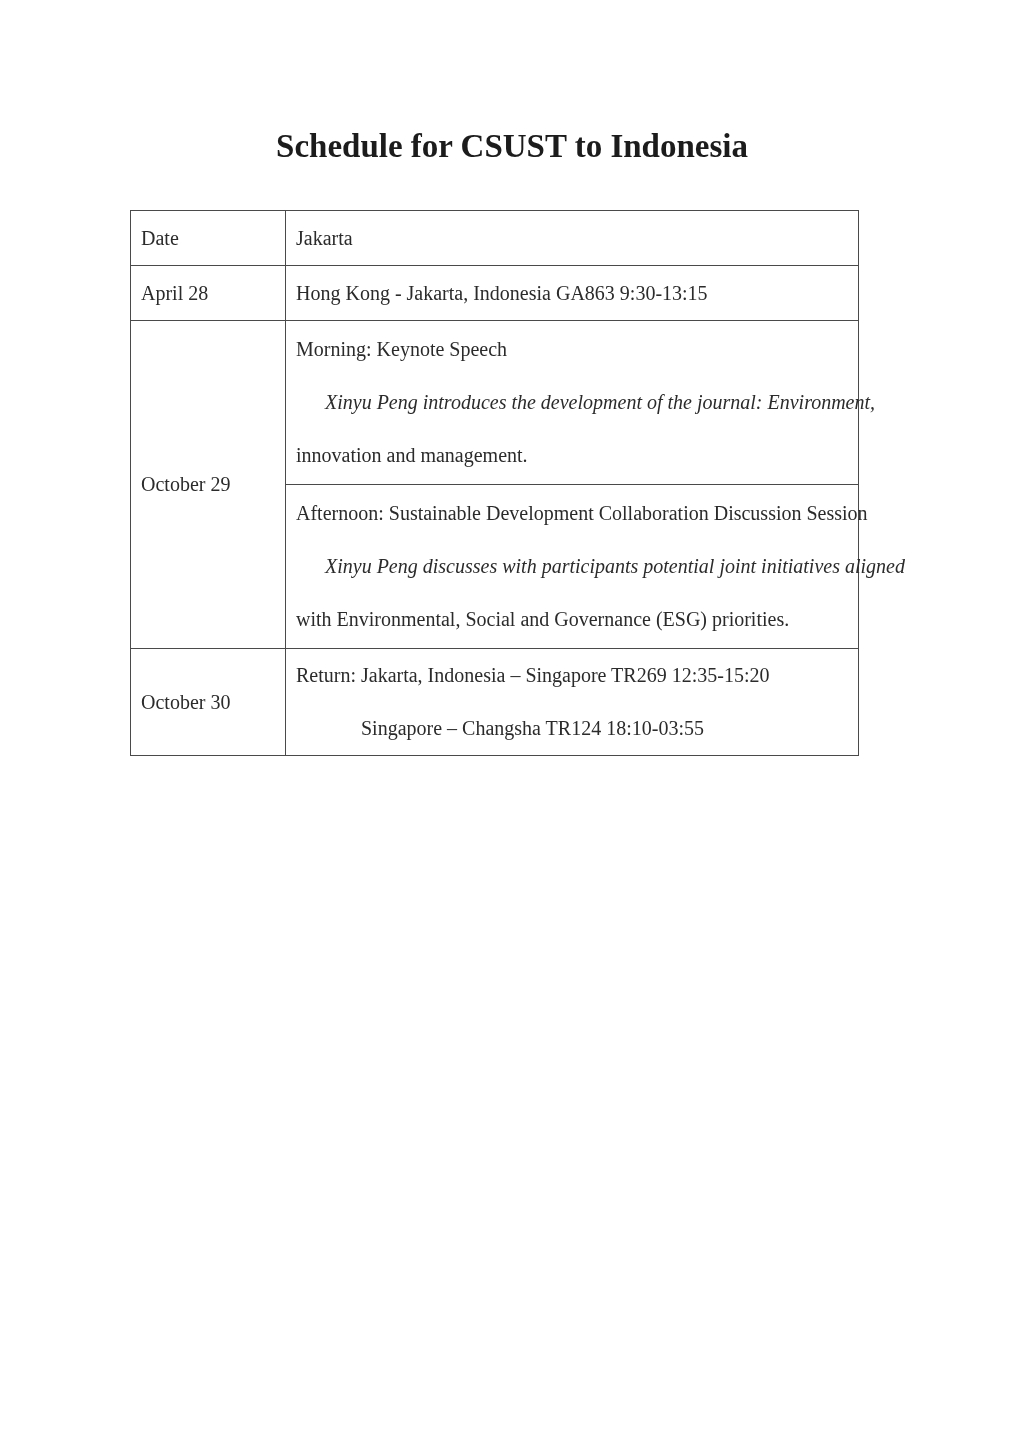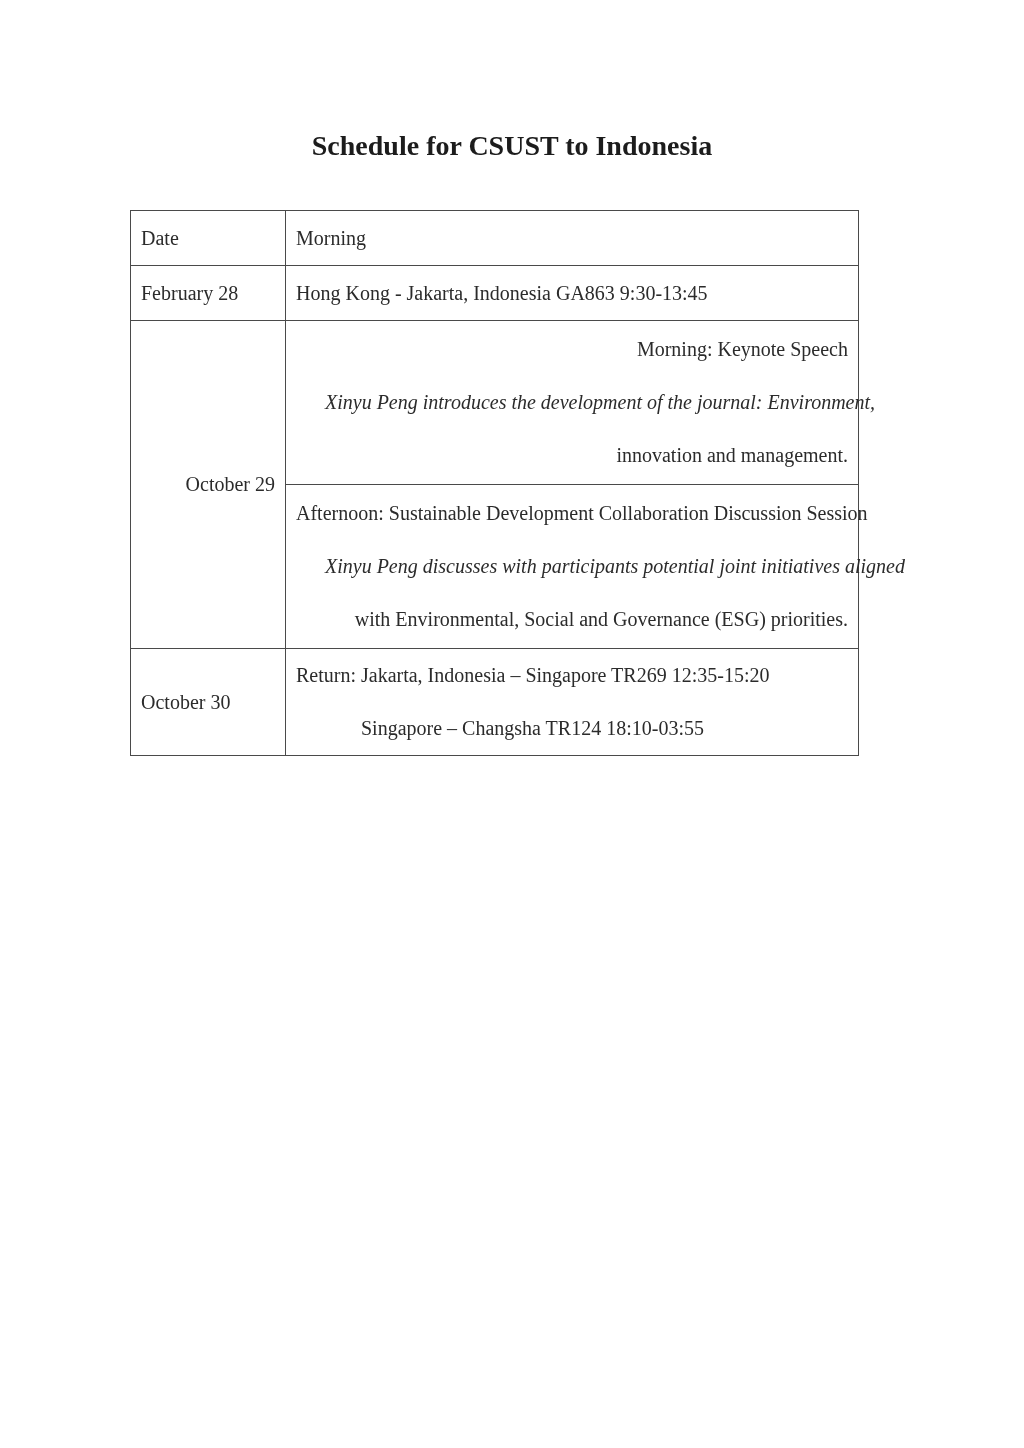--- a/index.html
+++ b/index.html
@@ -12,21 +12,21 @@
     width: 1024px;
     height: 1448px;
     background: #ffffff;
     font-family: "Liberation Serif", serif;
     color: #2b2b2b;
     overflow: hidden;
   }
   .doc-title {
     margin: 0;
     padding-top: 128px;
-    font-size: 28px;
+    font-size: 33px;
     line-height: 36px;
     font-weight: bold;
     text-align: center;
     color: #1c1c1c;
   }
   table.schedule-table {
     border-collapse: collapse;
     table-layout: fixed;
     width: 729px;
     margin-left: 130px;
@@ -36,48 +36,48 @@
     border: 1.5px solid #4a4a4a;
     vertical-align: middle;
     font-size: 20px;
     padding: 0 10px;
     color: #2b2b2b;
     background: #ffffff;
     margin-top: 44px;
   }
   td.date-col { width: 134px; }
   tr.h54  td { height: 54px; }
-  tr.h163 td { height: 163px; text-align: right; }
+  tr.h163 td { height: 163px; }
   tr.h106 td { height: 106px; }
   td.date-cell { white-space: nowrap; }
   .line {
     line-height: 53px;
     white-space: nowrap;
   }
   .indent { padding-left: 29px; font-style: italic; }
   .indent-wide { padding-left: 65px; }
 </style>
 </head>
 <body>
 
 <div class="page">
 
   <h1 class="doc-title">Schedule for CSUST to Indonesia</h1>
 
   <table class="schedule-table">
     <tbody>
       <tr class="h54">
         <td class="date-col date-cell">Date</td>
-        <td>Morning</td>
+        <td>Jakarta</td>
       </tr>
 
       <tr class="h54">
-        <td class="date-col date-cell">February 28</td>
+        <td class="date-col date-cell">April 28</td>
         <td>
-          <span class="nowrap">Hong Kong - Jakarta, Indonesia GA863 9:30-13:45</span>
+          <span class="nowrap">Hong Kong - Jakarta, Indonesia GA863 9:30-13:15</span>
         </td>
       </tr>
 
       <tr class="h163">
         <td class="date-col date-cell" rowspan="2">October 29</td>
         <td>
           <div class="line">Morning: Keynote Speech</div>
           <div class="line indent">Xinyu Peng introduces the development of the journal: Environment,</div>
           <div class="line">innovation and management.</div>
         </td>

